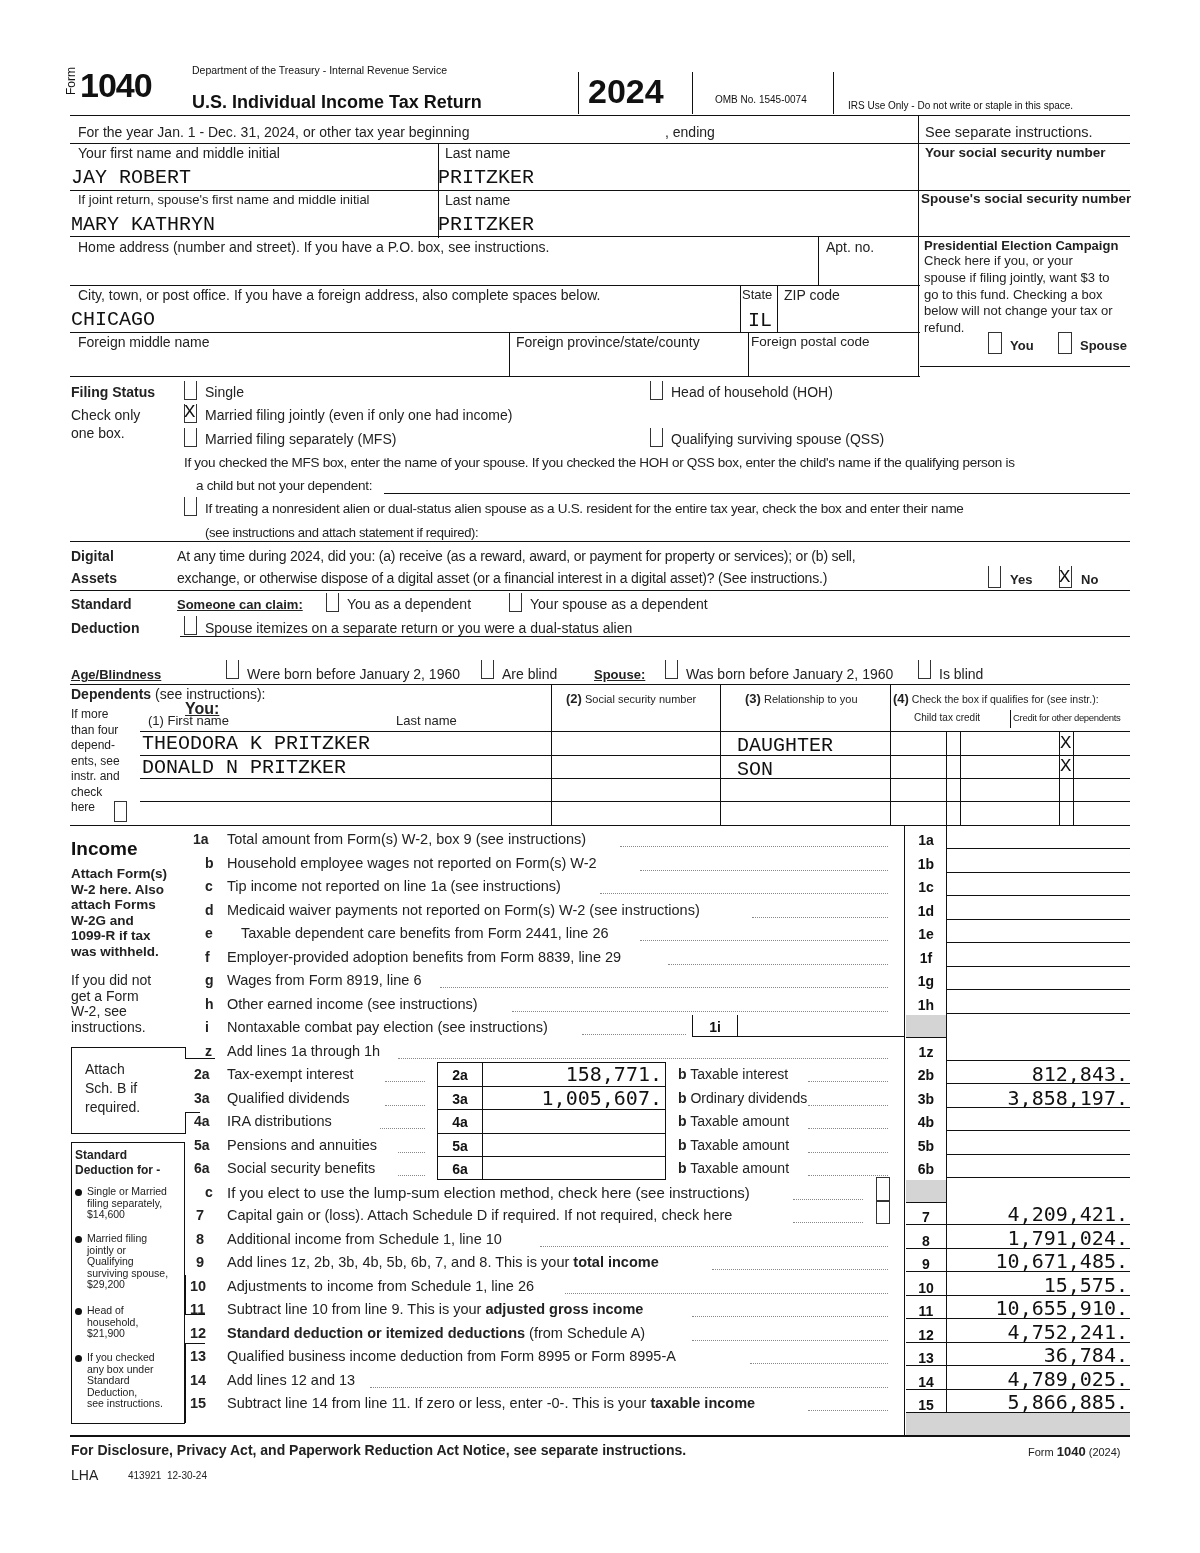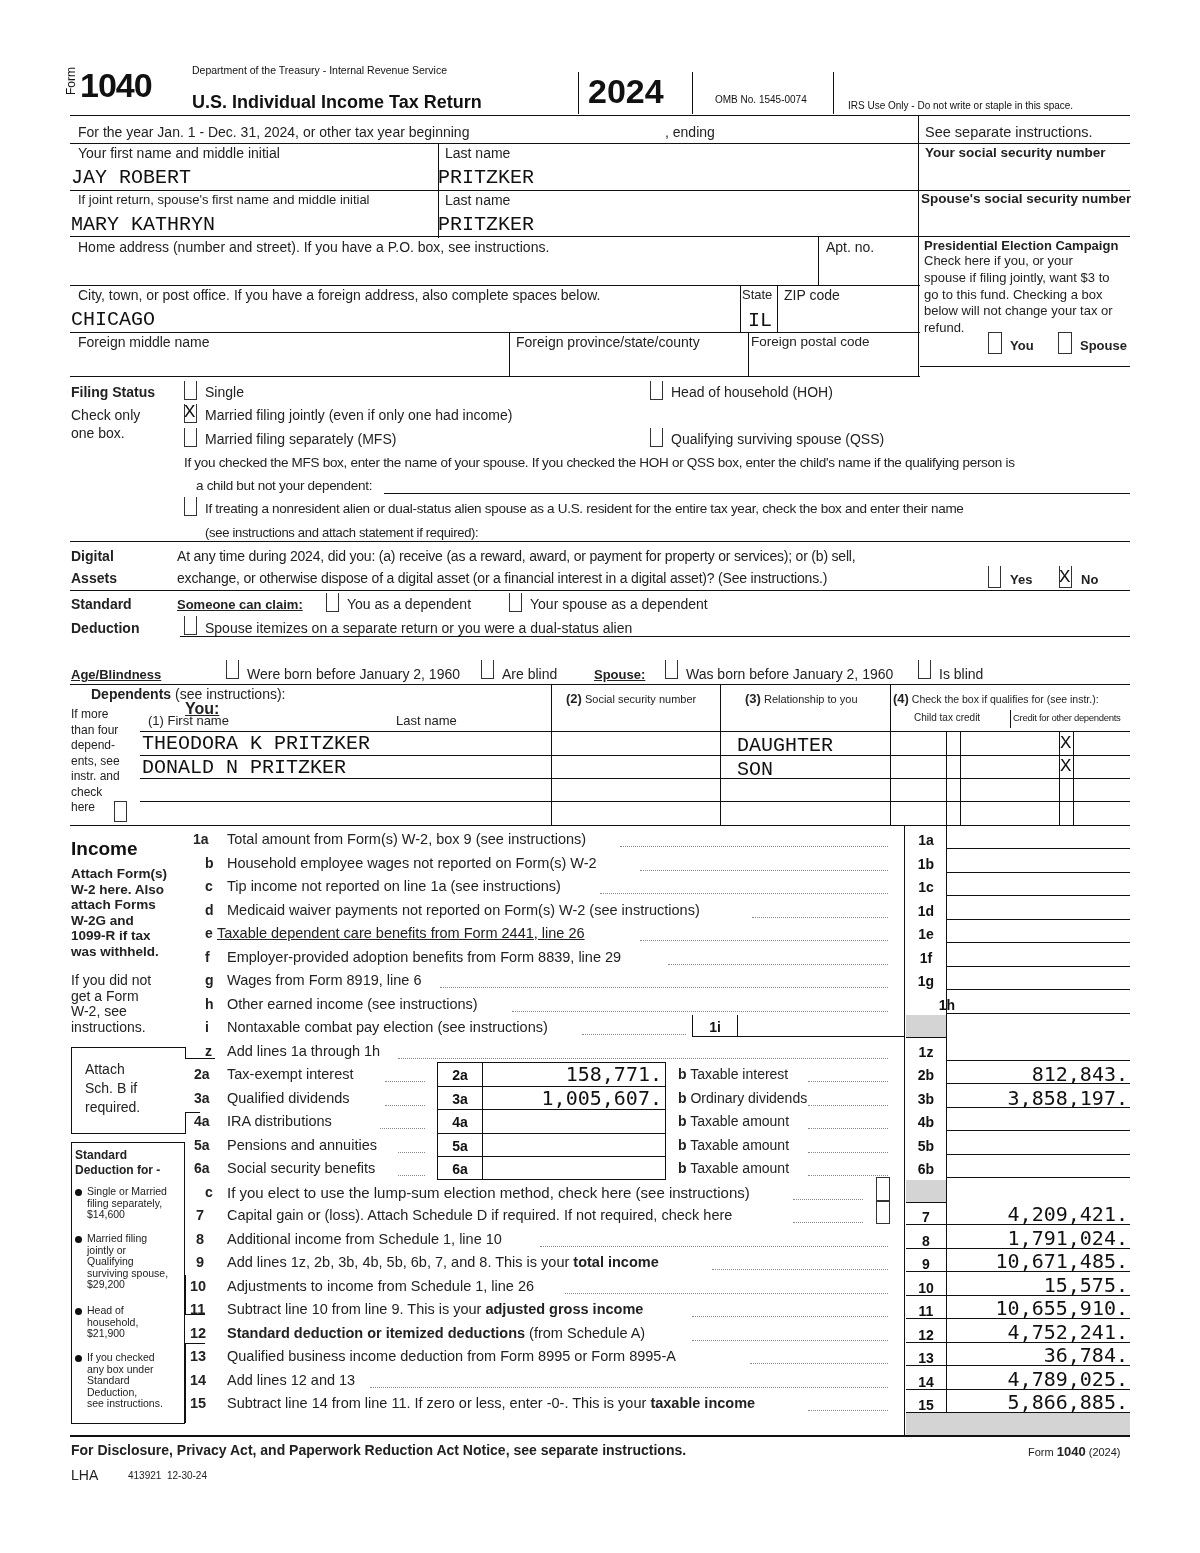--- a/index.html
+++ b/index.html
@@ -154,21 +154,21 @@
 <div class="lbl" style="left:247px;top:666px;">Were born before January 2, 1960</div>
 <div class="cb" style="left:481px;top:660px;"></div>
 <div class="lbl" style="left:502px;top:666px;">Are blind</div>
 <div class="lbl bold" style="left:594px;top:667px;font-size:13px;text-decoration:underline;">Spouse:</div>
 <div class="cb" style="left:665px;top:660px;"></div>
 <div class="lbl" style="left:686px;top:666px;">Was born before January 2, 1960</div>
 <div class="cb" style="left:918px;top:660px;"></div>
 <div class="lbl" style="left:939px;top:666px;">Is blind</div>
 <div class="hl" style="left:70px;top:684px;width:1060px;"></div>
 
-<div class="lbl" style="left:71px;top:686px;margin-left:20px;"><b>Dependents</b> <span>(see instructions):</span></div>
+<div class="lbl" style="left:71px;top:686px;"><b>Dependents</b> <span>(see instructions):</span></div>
 <div class="side-note" style="left:71px;top:707px;font-size:12px;line-height:15.5px;">
   <div>If more</div>
     <div>than four</div>
     <div>depend-</div>
     <div>ents, see</div>
     <div>instr. and</div>
     <div>check</div>
     <div>here</div>
 </div>
 <div class="cb full" style="left:114px;top:801px;width:13px;height:21px;"></div>
@@ -321,21 +321,21 @@
     </div>
     <div>
       <div class="lbl bold" style="left:205px;top:902px;font-size:14px;">d</div>
       <div class="lbl" style="left:227px;top:902px;font-size:14.5px;">Medicaid waiver payments not reported on Form(s) W-2 (see instructions)</div>
       <div class="lineno" style="left:906px;top:903px;width:40px;">1d</div>
       <div class="monoval" style="left:950px;top:899px;width:178px;height:22px;"></div>
       <div class="hl" style="left:946px;top:919px;width:184px;"></div>
     </div>
     <div>
       <div class="lbl bold" style="left:205px;top:925px;font-size:14px;">e</div>
-      <div class="lbl" style="left:217px;top:925px;font-size:14.5px;text-decoration:underline;">Taxable dependent care benefits from Form 2441, line 26</div>
+      <div class="lbl" style="left:241px;top:925px;font-size:14.5px;">Taxable dependent care benefits from Form 2441, line 26</div>
       <div class="lineno" style="left:906px;top:926px;width:40px;">1e</div>
       <div class="monoval" style="left:950px;top:922px;width:178px;height:22px;"></div>
       <div class="hl" style="left:946px;top:942px;width:184px;"></div>
     </div>
     <div>
       <div class="lbl bold" style="left:205px;top:949px;font-size:14px;">f</div>
       <div class="lbl" style="left:227px;top:949px;font-size:14.5px;">Employer-provided adoption benefits from Form 8839, line 29</div>
       <div class="lineno" style="left:906px;top:950px;width:40px;">1f</div>
       <div class="monoval" style="left:950px;top:946px;width:178px;height:22px;"></div>
       <div class="hl" style="left:946px;top:966px;width:184px;"></div>
@@ -343,21 +343,21 @@
     <div>
       <div class="lbl bold" style="left:205px;top:972px;font-size:14px;">g</div>
       <div class="lbl" style="left:227px;top:972px;font-size:14.5px;">Wages from Form 8919, line 6</div>
       <div class="lineno" style="left:906px;top:973px;width:40px;">1g</div>
       <div class="monoval" style="left:950px;top:969px;width:178px;height:22px;"></div>
       <div class="hl" style="left:946px;top:989px;width:184px;"></div>
     </div>
     <div>
       <div class="lbl bold" style="left:205px;top:996px;font-size:14px;">h</div>
       <div class="lbl" style="left:227px;top:996px;font-size:14.5px;">Other earned income (see instructions)</div>
-      <div class="lineno" style="left:906px;top:997px;width:40px;margin-left:21px;">1h</div>
+      <div class="lineno" style="left:906px;top:997px;width:40px;">1h</div>
       <div class="monoval" style="left:950px;top:993px;width:178px;height:22px;"></div>
       <div class="hl" style="left:946px;top:1013px;width:184px;"></div>
     </div>
     <div>
       <div class="lbl bold" style="left:205px;top:1019px;font-size:14px;">i</div>
       <div class="lbl" style="left:227px;top:1019px;font-size:14.5px;">Nontaxable combat pay election (see instructions)</div>
       <div class="lineno" style="left:693px;top:1019px;width:44px;">1i</div>
       <div class="abs" style="left:740px;top:1017px;width:160px;height:20px;"></div>
     </div>
     <div>

